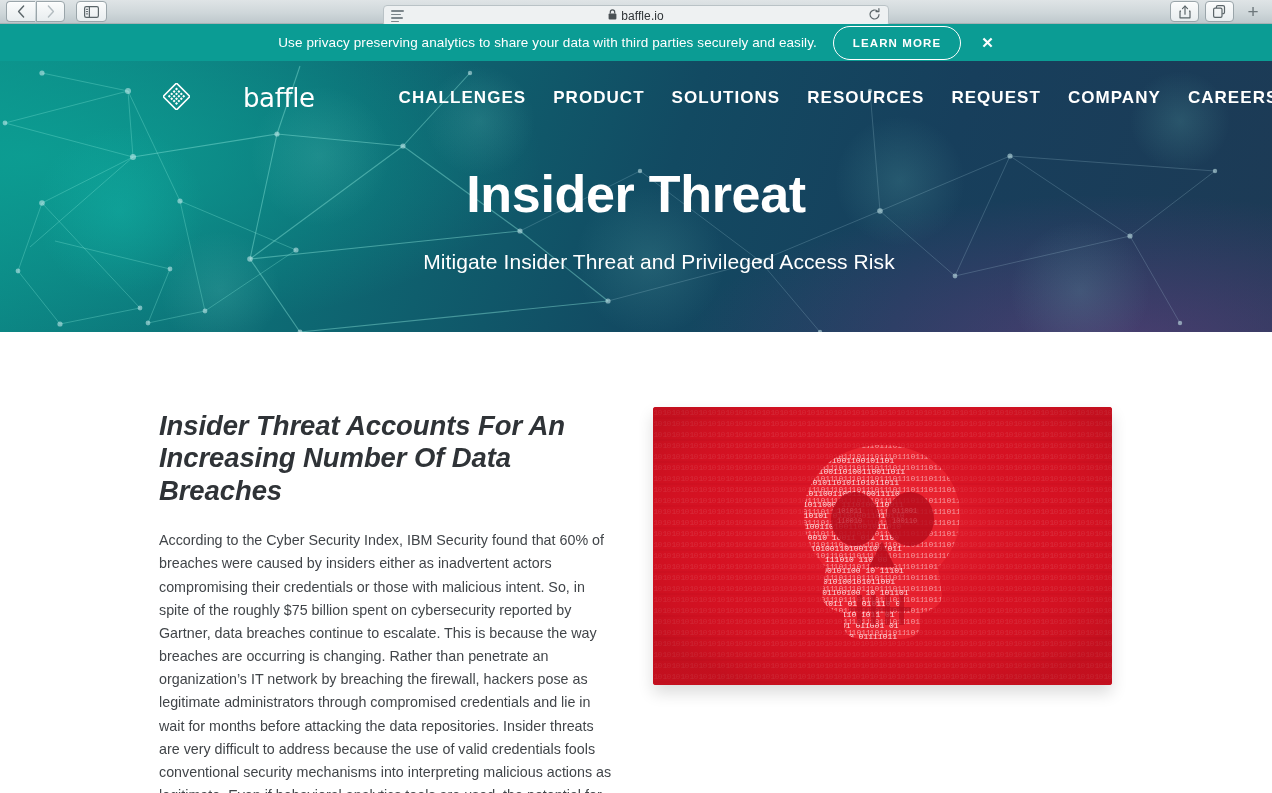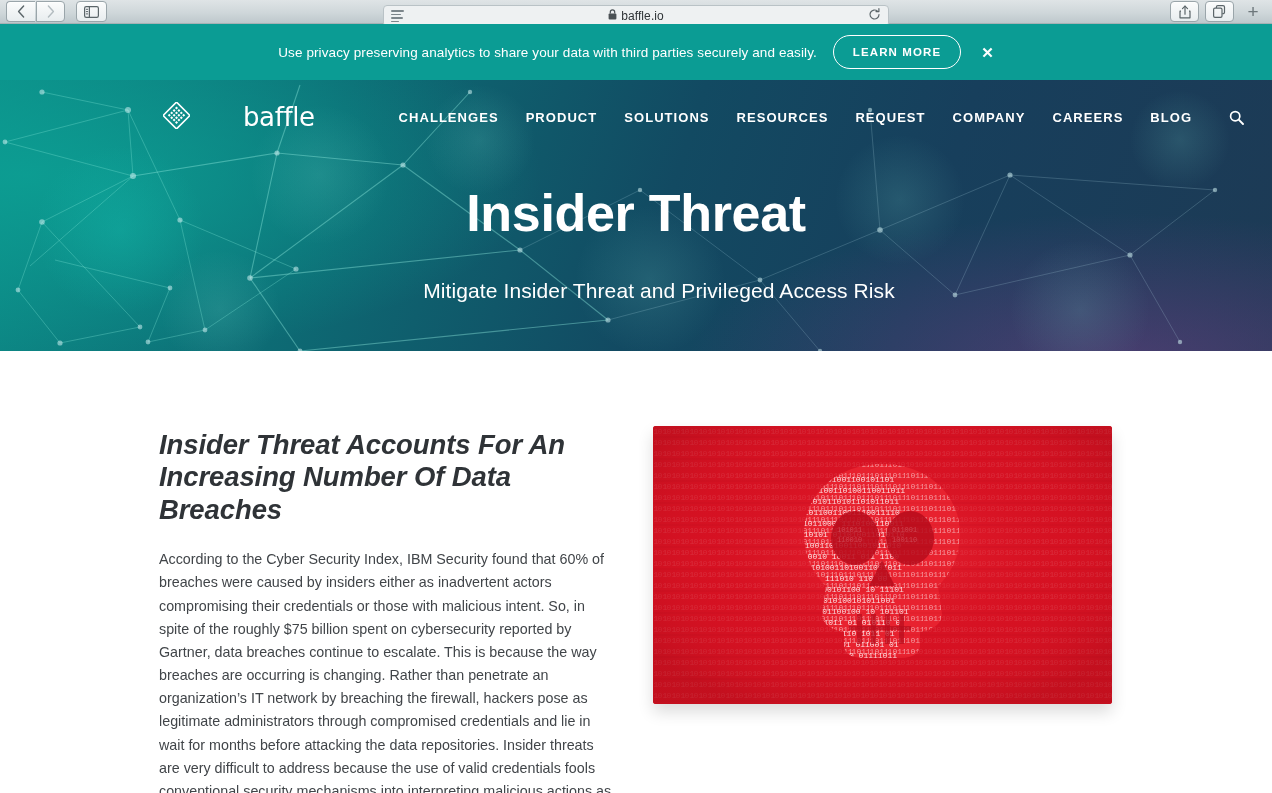--- a/index.html
+++ b/index.html
@@ -62,21 +62,21 @@
   .reader-icon i:nth-child(3) { width: 92%; }
   .reader-icon i:nth-child(4) { width: 62%; }
   .chrome-right { margin-left: auto; display: flex; align-items: center; gap: 5px; }
   .plus-btn {
     width: 26px; height: 28px; display: flex; align-items: center; justify-content: center;
     color: #6d777b; font-size: 19px; font-weight: 300; line-height: 1;
   }
 
   
   .banner {
-    height: 56px;
+    height: 37px;
     background: #0b9c94;
     display: flex; align-items: center; justify-content: center;
     gap: 16px;
     position: relative;
   }
   .banner-text {
     color: #ffffff; font-size: 13.5px; letter-spacing: .1px;
   }
   .banner-cta {
     border: 1.5px solid #ffffff;
@@ -126,21 +126,21 @@
     color: #fff; font-size: 26px; letter-spacing: -.4px;
     font-weight: 400;
     font-family: "DejaVu Sans", sans-serif;
     margin-left: 44px;
   }
   .nav-links {
     display: flex; align-items: center; gap: 27px;
     margin-left: 84px;
   }
   .nav-link {
-    color: #ffffff; font-size: 13px; font-weight: bold;
+    color: #ffffff; font-size: 17px; font-weight: bold;
     letter-spacing: 1.05px; cursor: pointer; white-space: nowrap;
     text-decoration: none;
   }
   .search-icon-btn { margin-left: 10px; cursor: pointer; display: flex; align-items: center; }
   .demo-btn {
     margin-left: 20px;
     background: #0aa79b;
     color: #fff;
     border: none; border-radius: 20px;
     font-size: 11.5px; font-weight: bold; letter-spacing: 1.05px;
@@ -156,21 +156,21 @@
     font-weight: bold;
     letter-spacing: -.3px;
     margin-top: 45px;
     font-family: "Liberation Sans", sans-serif;
   }
   .hero-sub {
     text-align: center;
     color: #ffffff;
     font-size: 21px;
     font-weight: 500;
-    margin-top: 36px;
+    margin-top: 26px;
     letter-spacing: .1px;
     padding-left: 46px;
   }
 
   
   .content {
     background: #fff;
     padding-top: 75px;
   }
   .content-grid {

